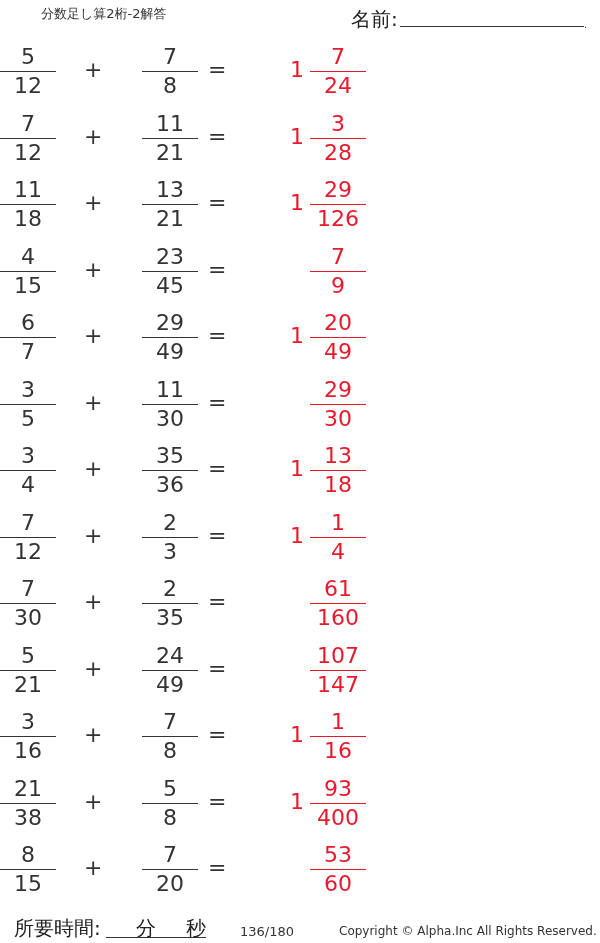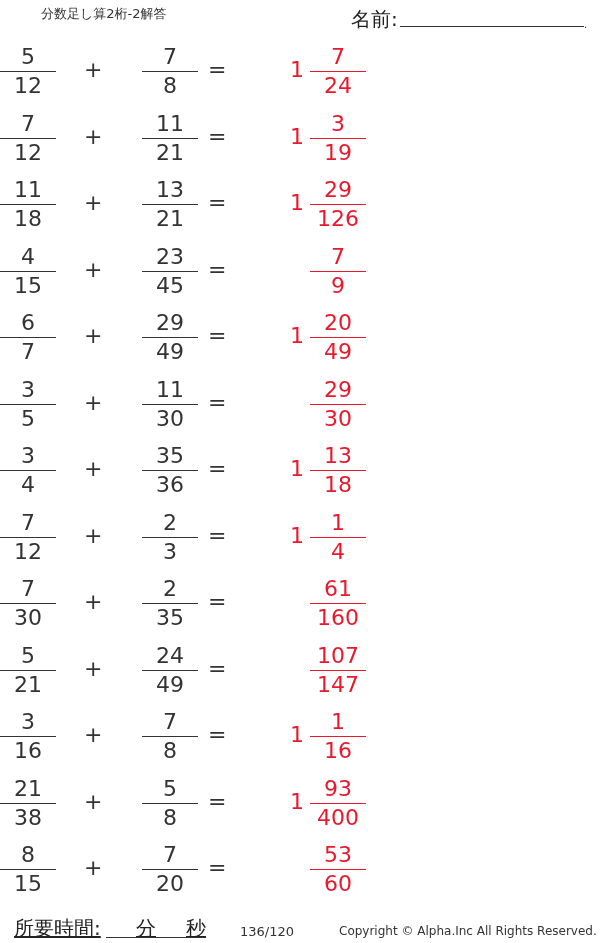--- a/index.html
+++ b/index.html
@@ -10,21 +10,21 @@
   .name-dot{position:absolute;left:584px;top:19px;font-size:10px;}
   .row{position:absolute;left:0;width:600px;height:66px;}
   .frac{position:absolute;width:56px;text-align:center;font-size:22px;line-height:24px;}
   .frac .num{position:absolute;left:0;width:100%;top:-26px;}
   .frac .bar{position:absolute;left:0;width:100%;top:0;border-top:1.5px solid #333;}
   .frac .den{position:absolute;left:0;width:100%;top:3px;}
   .op{position:absolute;font-size:22px;top:-14px;}
   .ans{color:#e8192c;}
   .ans .bar{border-top-color:#e8192c;}
   .whole{position:absolute;left:290px;top:-14px;font-size:22px;color:#e8192c;}
-  .footer{position:absolute;top:915px;font-size:20px;color:#222;text-decoration:underline;}
+  .footer{position:absolute;top:915px;font-size:20px;color:#222;}
   .small{position:absolute;top:924px;font-size:13px;color:#333;}
   .tline{position:absolute;left:106px;top:937px;width:100px;border-bottom:1px solid #333;}
 </style>
 </head>
 <body>
 
 <div class="title">分数足し算2桁-2解答</div>
 <div class="name">名前:</div>
 <div class="name-line"></div>
 <div class="name-dot">.</div>
@@ -60,21 +60,21 @@
     <div class="frac " style="left:142px;">
       <div class="num">11</div>
       <div class="bar"></div>
       <div class="den">21</div>
     </div>
       <div class="op" style="left:208px;">=</div>
       <div class="whole">1</div>
     <div class="frac ans" style="left:310px;">
       <div class="num">3</div>
       <div class="bar"></div>
-      <div class="den">19</div>
+      <div class="den">28</div>
     </div>
     </div>
     <div class="row" style="top: 204px;">
     <div class="frac " style="left:0px;">
       <div class="num">11</div>
       <div class="bar"></div>
       <div class="den">18</div>
     </div>
       <div class="op" style="left:84px;">+</div>
     <div class="frac " style="left:142px;">
@@ -289,14 +289,14 @@
       <div class="bar"></div>
       <div class="den">60</div>
     </div>
     </div>
   </div>
 
 <div class="footer" style="left:14px;">所要時間:</div>
 <div class="footer" style="left:136px;">分</div>
 <div class="footer" style="left:186px;">秒</div>
 <div class="tline"></div>
-<div class="small" style="left:240px;">136/120</div>
+<div class="small" style="left:240px;">136/180</div>
 <div class="small" style="left:339px;font-size:12px;">Copyright ©  Alpha.Inc All Rights Reserved.</div>
 
 </body></html>

